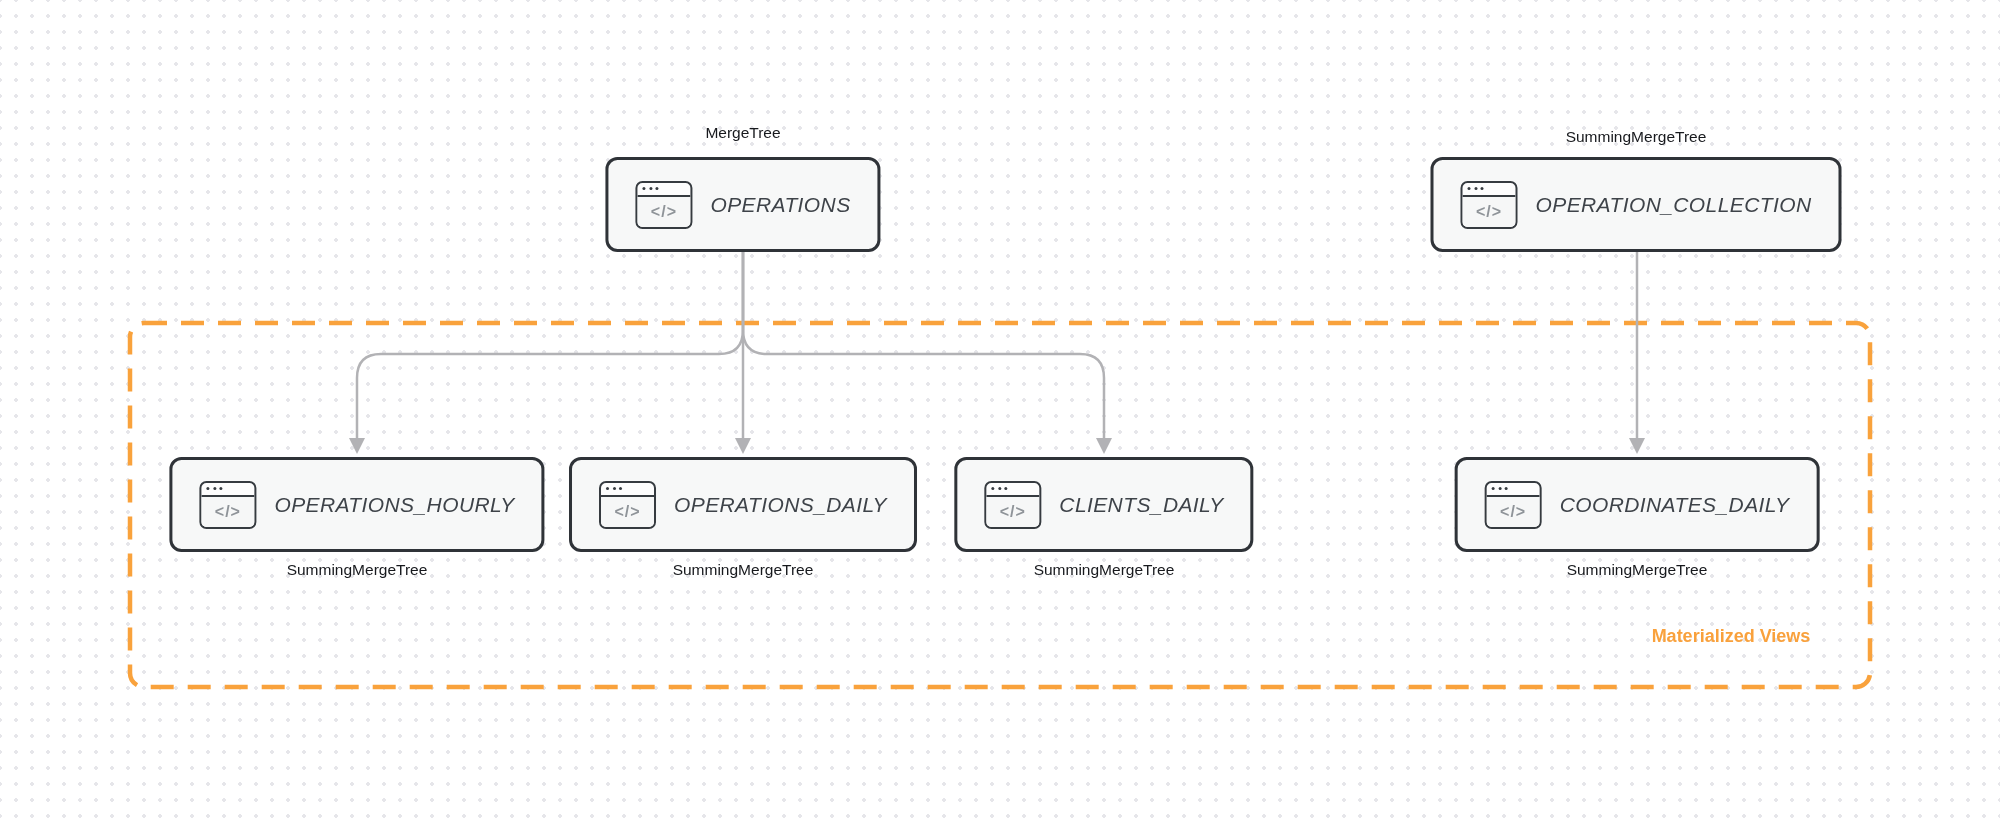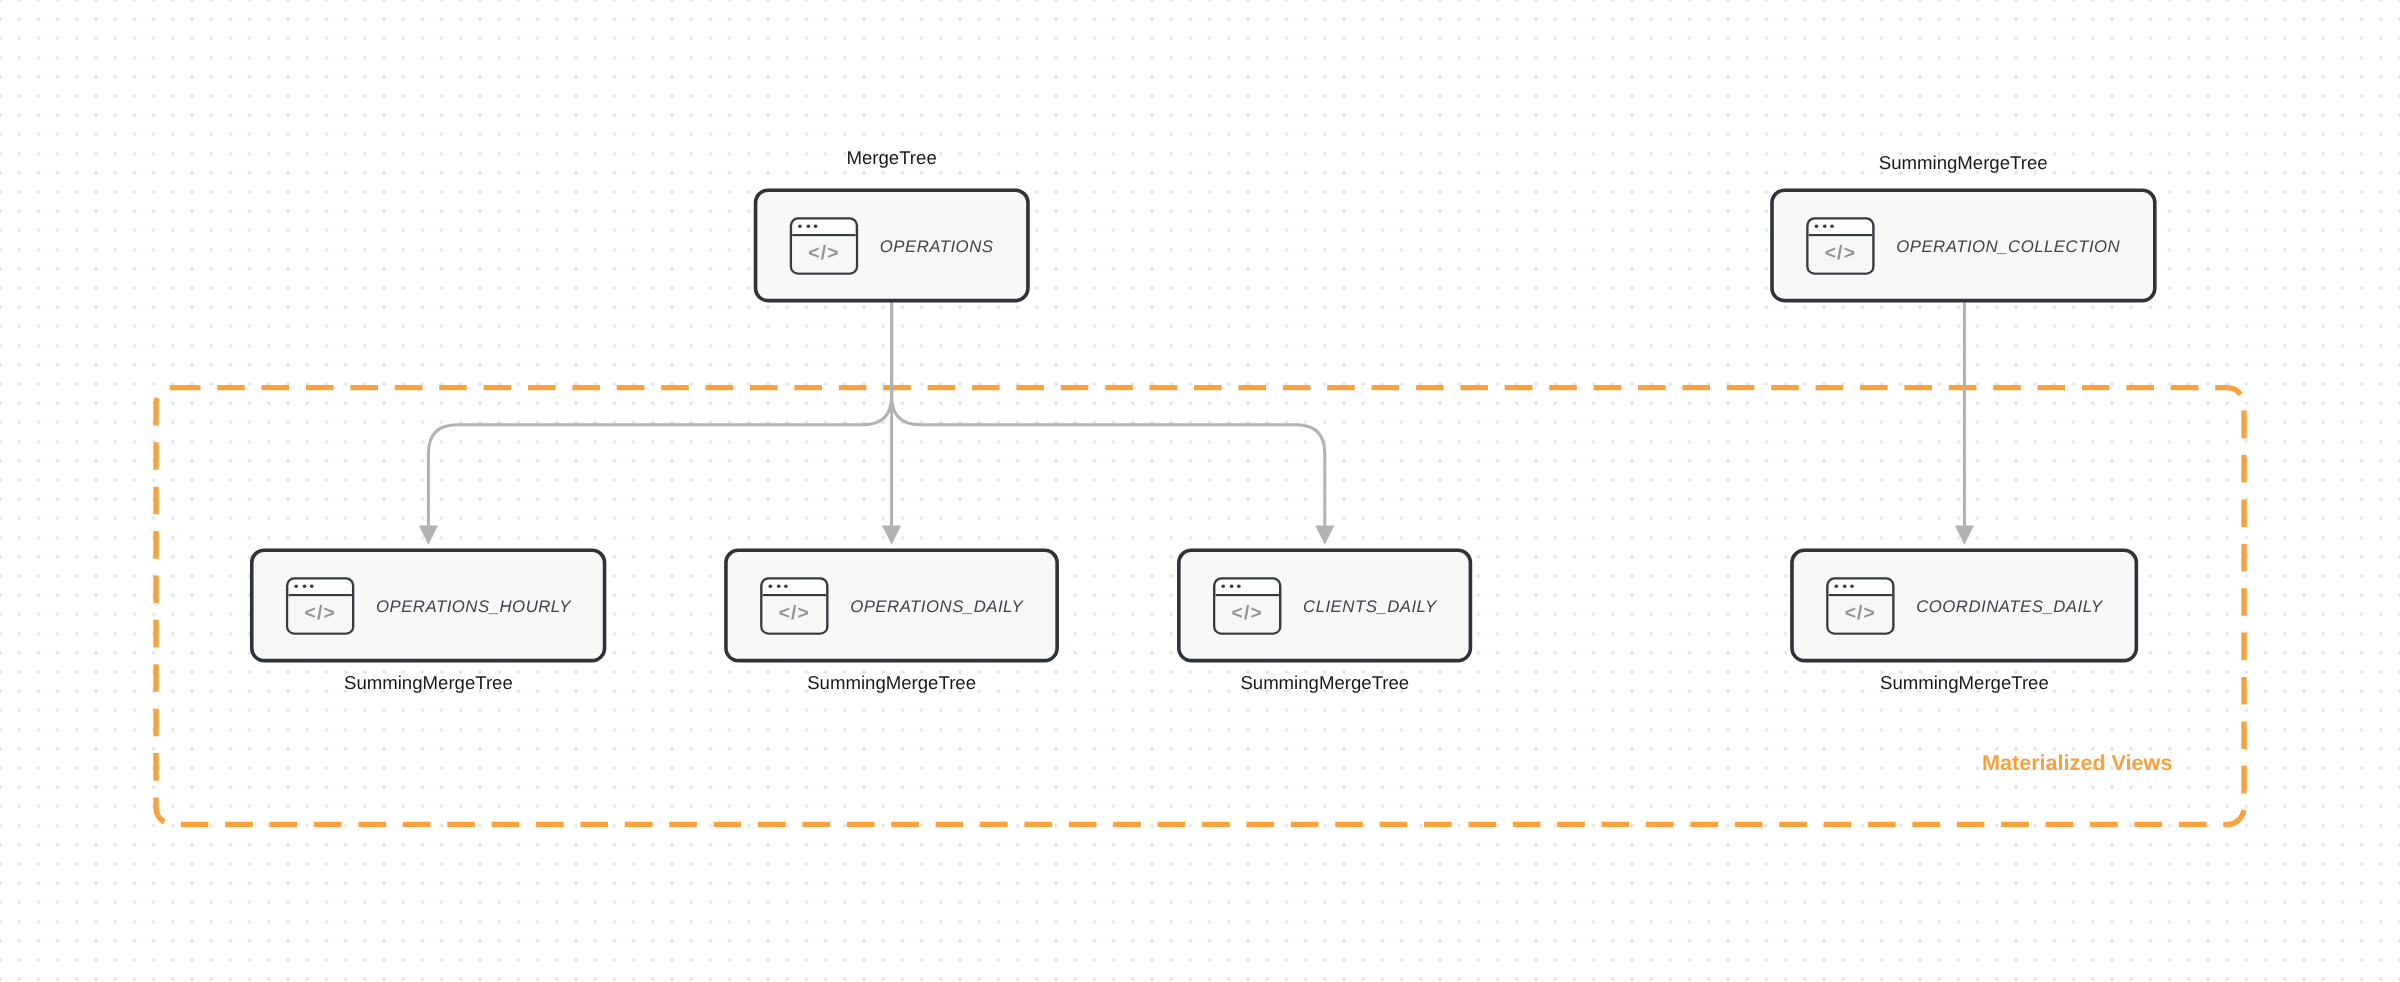--- a/index.html
+++ b/index.html
@@ -20,21 +20,21 @@
     height:95px;
     box-sizing:border-box;
     display:flex;align-items:center;gap:18px;
     padding:0 27px;
     background:#f7f8f8;
     border:3px solid #2f3338;
     border-radius:12px;
   }
   .node-label{
     font-style:italic;
-    font-size:14px;
+    font-size:21px;
     font-weight:500;
     letter-spacing:0.4px;
     color:#3e4349;
     white-space:nowrap;
   }
   .win-icon{
     width:57px;height:48px;
     box-sizing:border-box;
     background:#fdfdfd;
     border:2.5px solid #363b40;

